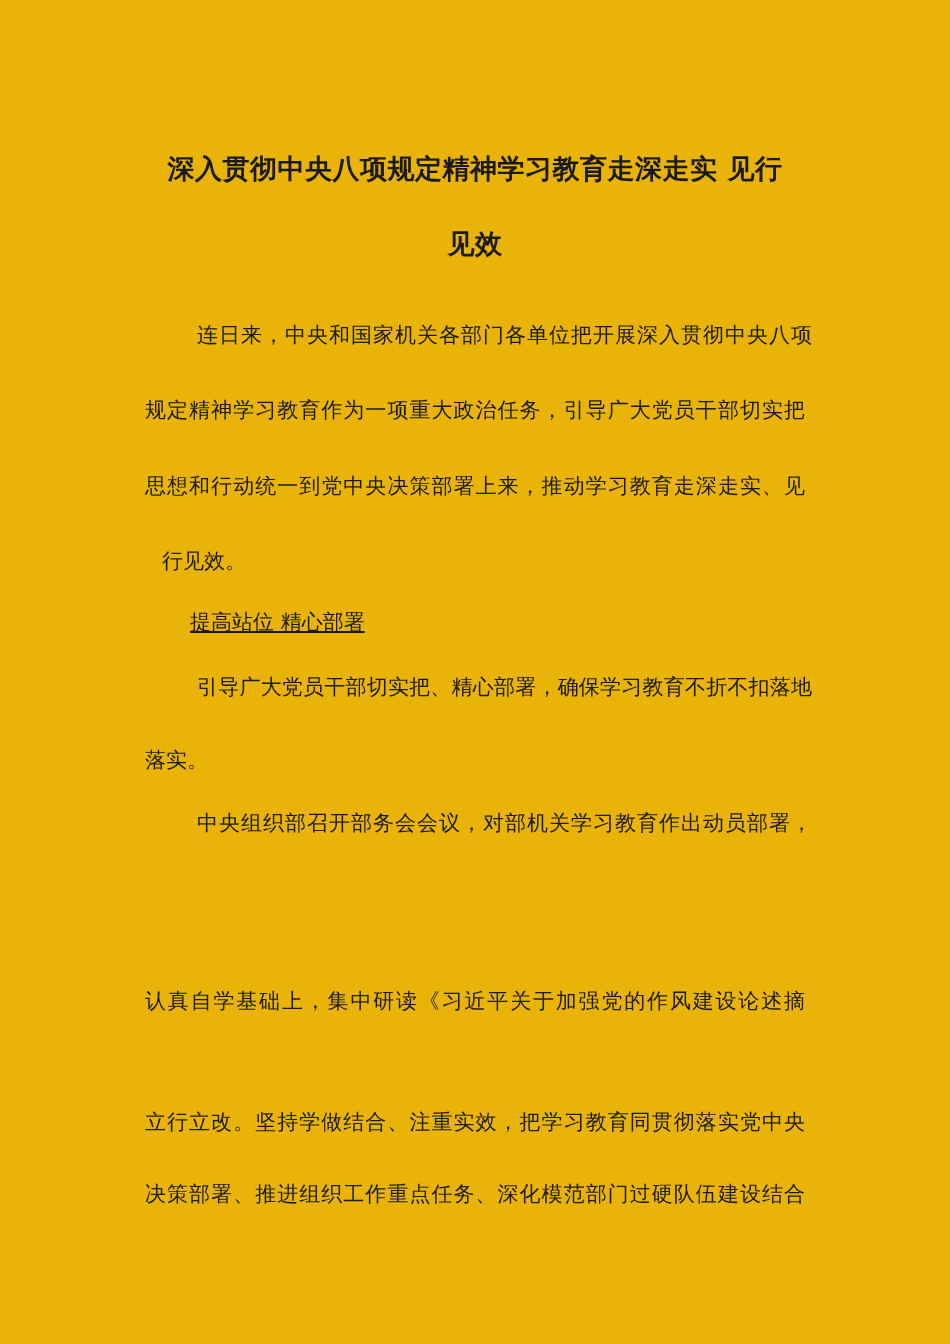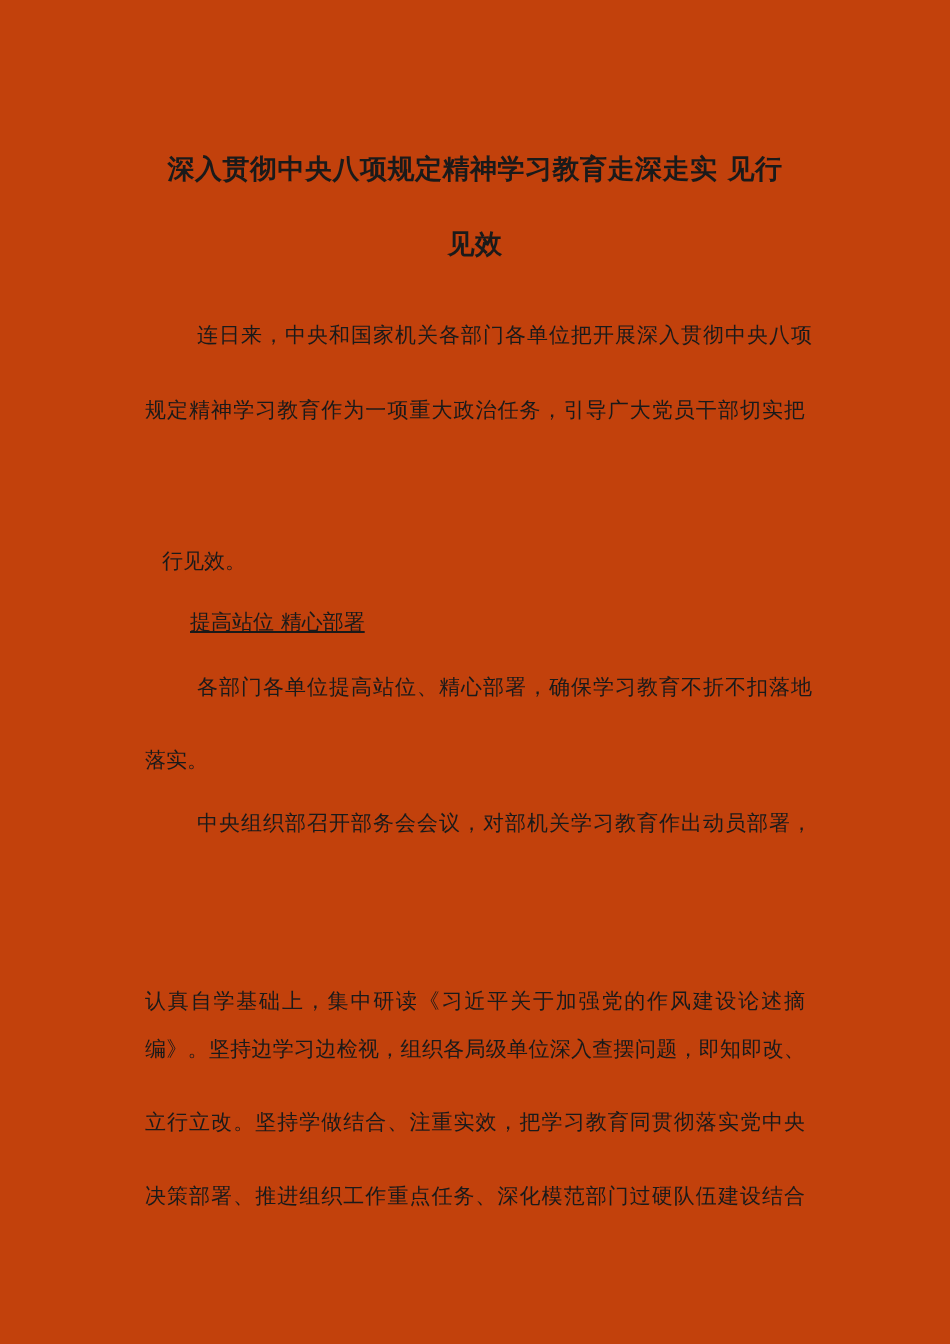--- a/index.html
+++ b/index.html
@@ -12,21 +12,21 @@
       height: 1344px;
       position: relative;
       overflow: hidden;
       font-family: "DejaVu Serif", "Liberation Serif", serif;
       color: #1a1a1a;
     }
     .page {
       position: absolute;
       left: 0; top: 0;
       width: 950px; height: 1344px;
-      background: #c2410c;
+      background: #eab308;
     }
     .title-line {
       position: absolute;
       left: 145px;
       width: 660px;
       text-align: center;
       font-size: 27px;
       font-weight: bold;
       letter-spacing: 0.5px;
       line-height: 34px;
@@ -49,26 +49,26 @@
 </head>
 <body>
 
 <div class="page">
 
   <div class="title-line" style="top:152px;">深入贯彻中央八项规定精神学习教育走深走实 见行</div>
   <div class="title-line" style="top:227px;">见效</div>
 
   <div class="line indent" style="top:320px;">连日来，中央和国家机关各部门各单位把开展深入贯彻中央八项</div>
   <div class="line" style="top:395px;">规定精神学习教育作为一项重大政治任务，引导广大党员干部切实把</div>
+  <div class="line" style="top:471px;">思想和行动统一到党中央决策部署上来，推动学习教育走深走实、见</div>
   <div class="line last" style="top:546px;margin-left:17px;">行见效。</div>
 
   <div class="line heading" style="top:607px;text-decoration:underline;">提高站位 精心部署</div>
 
-  <div class="line indent" style="top:672px;">各部门各单位提高站位、精心部署，确保学习教育不折不扣落地</div>
+  <div class="line indent" style="top:672px;">引导广大党员干部切实把、精心部署，确保学习教育不折不扣落地</div>
   <div class="line last" style="top:745px;">落实。</div>
 
   <div class="line indent" style="top:808px;">中央组织部召开部务会会议，对部机关学习教育作出动员部署，</div>
   <div class="line" style="top:958px;margin-top:28px;">认真自学基础上，集中研读《习近平关于加强党的作风建设论述摘</div>
-  <div class="line" style="top:1034px;">编》。坚持边学习边检视，组织各局级单位深入查摆问题，即知即改、</div>
   <div class="line" style="top:1107px;">立行立改。坚持学做结合、注重实效，把学习教育同贯彻落实党中央</div>
-  <div class="line" style="top:1181px;">决策部署、推进组织工作重点任务、深化模范部门过硬队伍建设结合</div>
+  <div class="line" style="top:1181px;font-family:Liberation Mono, monospace;">决策部署、推进组织工作重点任务、深化模范部门过硬队伍建设结合</div>
 
 </div>
 
 </body></html>

